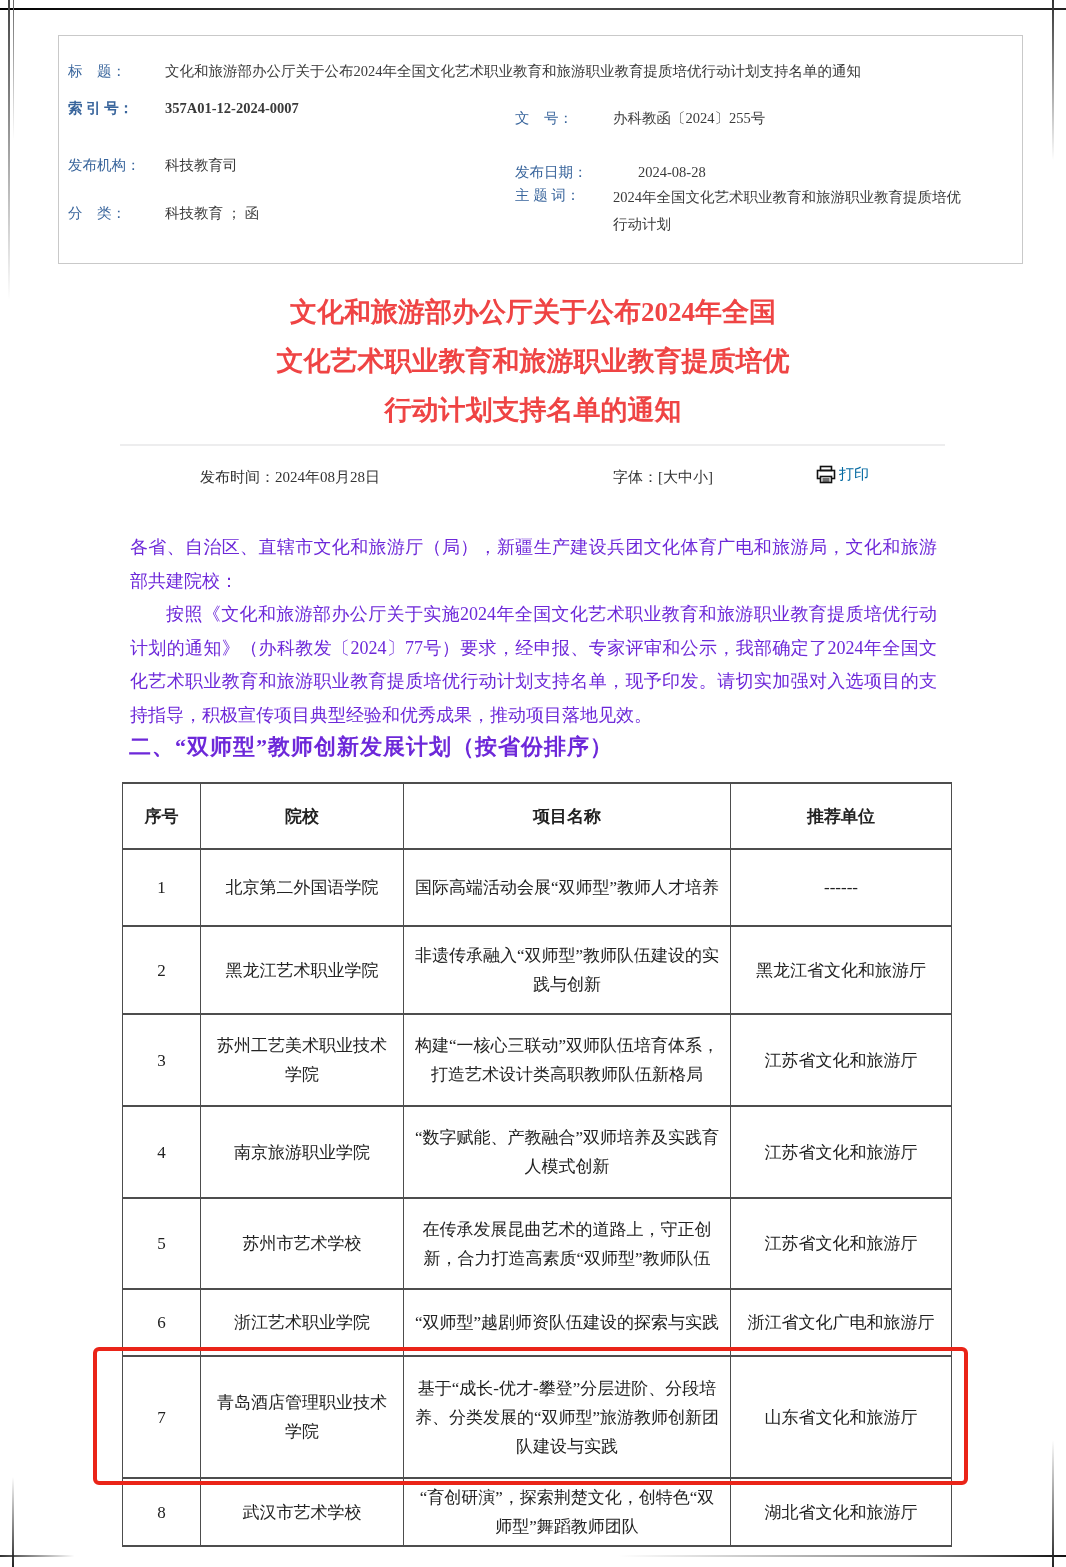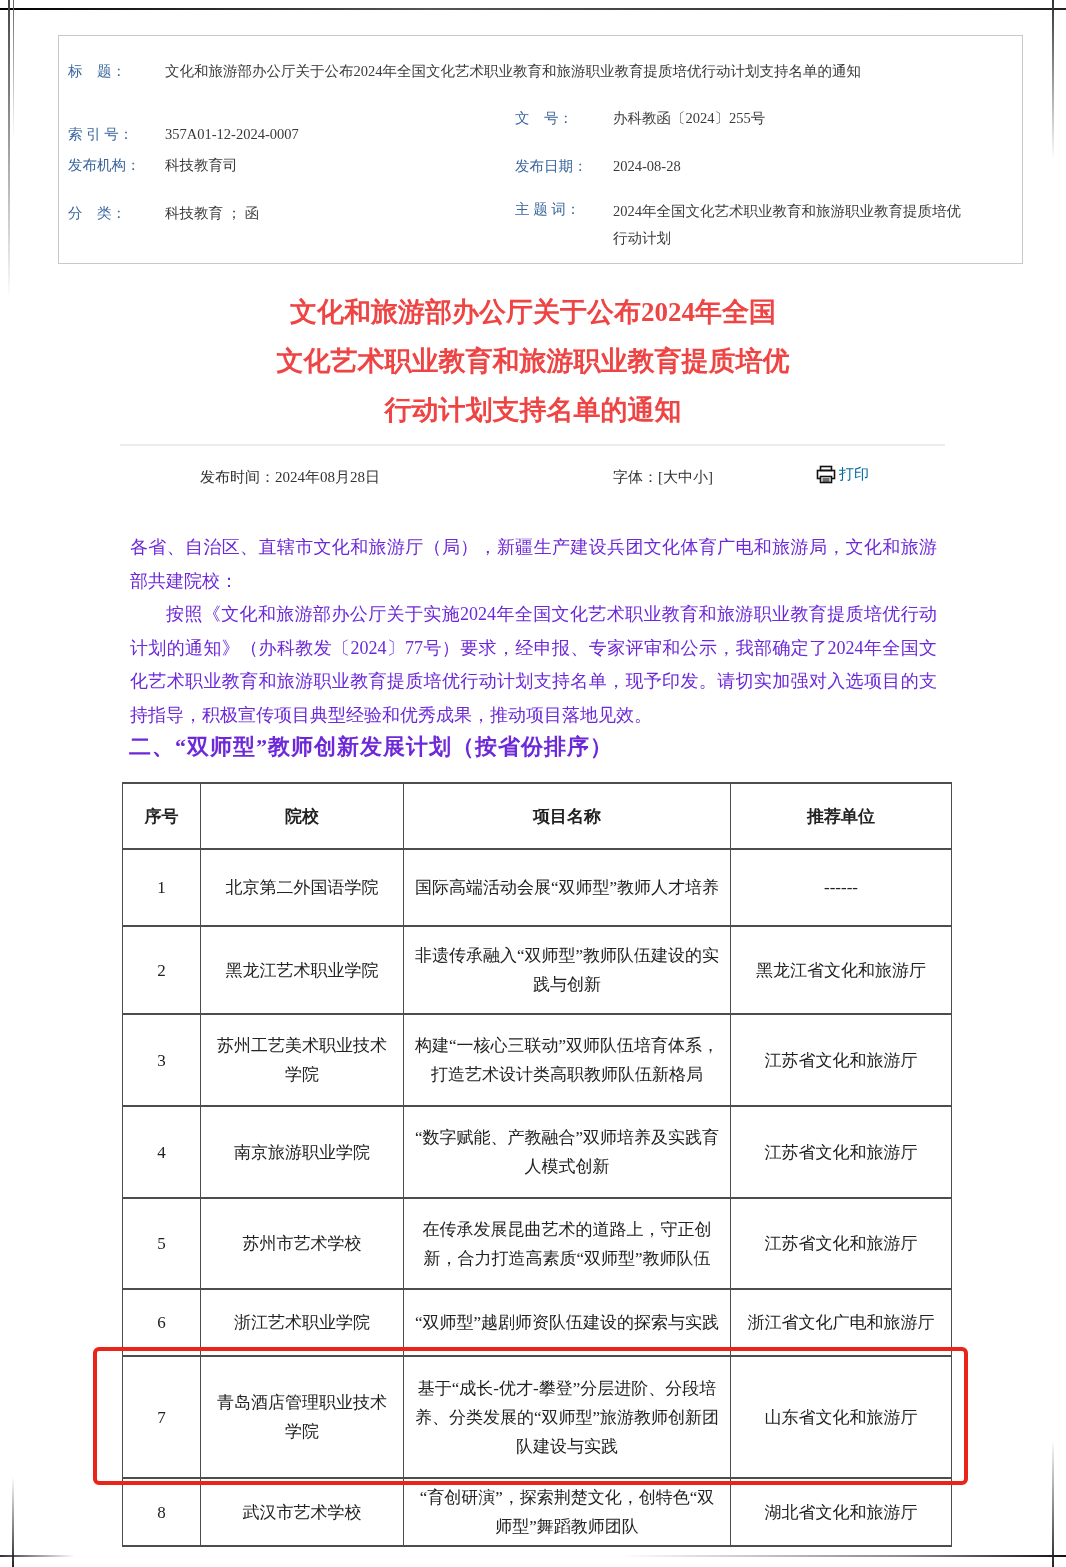--- a/index.html
+++ b/index.html
@@ -17,26 +17,26 @@
   .mark-rb{left:1052px;top:1440px;width:2px;height:127px;background:linear-gradient(rgba(0,0,0,0),#222);}
 
   
   .meta-box{position:absolute;left:58px;top:35px;width:963px;height:227px;border:1px solid #c9c9c9;
             background:#fff;font-size:14.5px;line-height:22px;}
   .meta-item{position:absolute;display:flex;}
   .meta-label{color:#39659c;white-space:pre;}
   .meta-value{color:#3a3a3a;}
   .mi-title{left:9px;top:24px;width:940px;}
   .mi-title .meta-label{width:97px;}
-  .mi-index{left:9px;top:87px;}  .mi-index .meta-label{width:97px;}
+  .mi-index{left:9px;top:61px;font-weight:bold;}  .mi-index .meta-label{width:97px;}
   .mi-docno{left:456px;top:71px;} .mi-docno .meta-label{width:98px;}
   .mi-agency{left:9px;top:118px;} .mi-agency .meta-label{width:97px;}
-  .mi-pubdate{left:456px;top:119px;} .mi-pubdate .meta-label{width:98px;}
+  .mi-pubdate{left:456px;top:125px;gap:25px;} .mi-pubdate .meta-label{width:98px;}
   .mi-category{left:9px;top:166px;} .mi-category .meta-label{width:97px;}
-  .mi-keywords{left:456px;top:162px;} .mi-keywords .meta-label{width:98px;}
+  .mi-keywords{left:456px;top:148px;} .mi-keywords .meta-label{width:98px;}
   .mi-keywords .meta-value{width:352px;line-height:27px;}
 
   
   .art-title{position:absolute;left:63px;top:288px;width:940px;text-align:center;
              color:#ef4444;font-size:27px;font-weight:bold;line-height:49px;}
 
   .divider{position:absolute;left:120px;top:444px;width:825px;height:2px;background:#ededee;}
 
   
   .pub-row{position:absolute;left:0;top:468px;width:1066px;height:24px;font-size:15px;color:#333;}

